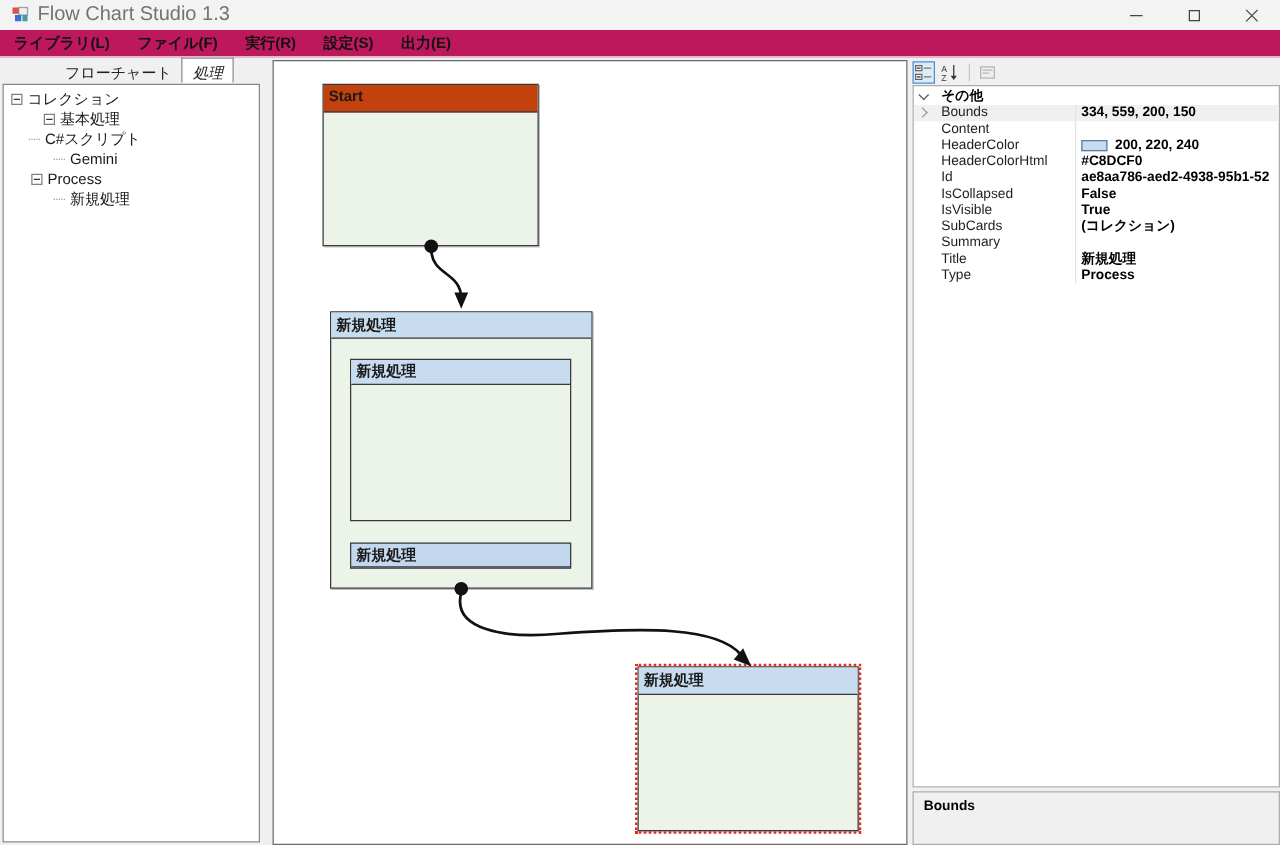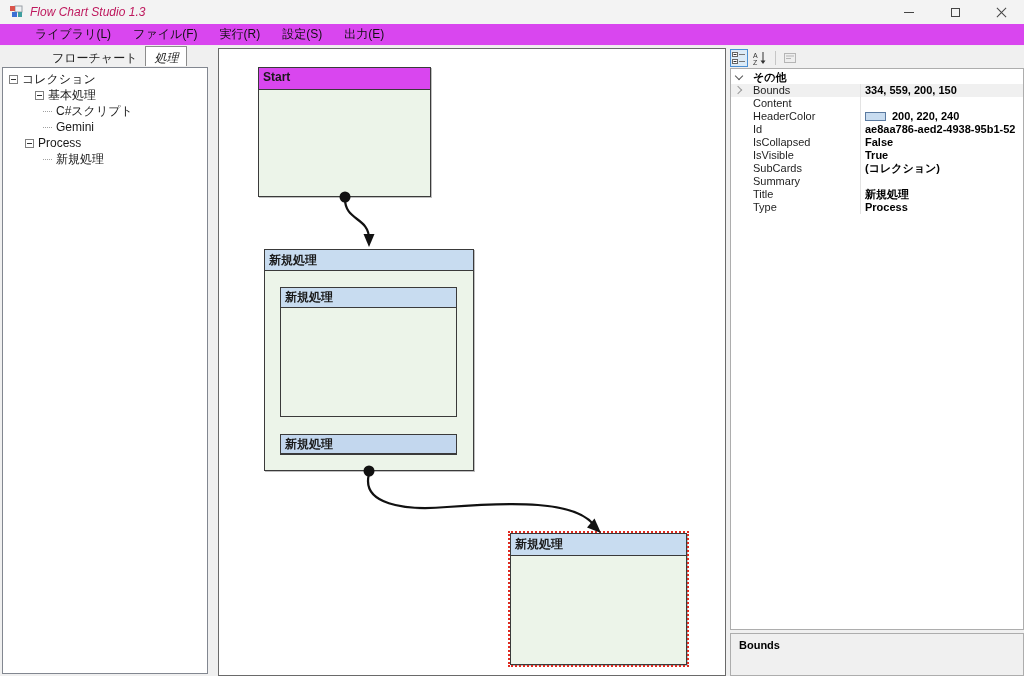--- a/index.html
+++ b/index.html
@@ -4,33 +4,33 @@
 <style>
   * { margin:0; padding:0; box-sizing:border-box; }
   html,body { width:1024px; height:676px; overflow:hidden;
     font-family:"Liberation Sans","DejaVu Sans",sans-serif; font-size:12px; color:#1a1a1a; }
   body { position:relative; background:#f0f0f0; }
 
   
   .titlebar { position:absolute; left:0; top:0; width:1024px; height:24px; background:#f3f3f3;
     display:flex; align-items:center; }
   .titlebar .appicon { width:16px; height:16px; margin:0 6px 0 8px; }
-  .titlebar .title { font-size:12px; color:#be185d;font-style:italic; }
+  .titlebar .title { font-size:16px; color:#737373; }
   .captions { position:absolute; right:0; top:0; height:24px; display:flex; }
   .capbtn { width:46px; height:24px; display:flex; align-items:center; justify-content:center; }
   .min-glyph { width:10px; height:0; border-top:1px solid #444; display:block; }
   .max-glyph { width:9px; height:9px; border:1px solid #444; display:block; }
   .close-glyph { position:relative; width:11px; height:11px; display:block; }
   .close-glyph::before,.close-glyph::after { content:""; position:absolute; left:-1px; top:5px;
     width:13px; height:0; border-top:1px solid #444; }
   .close-glyph::before { transform:rotate(45deg); } .close-glyph::after { transform:rotate(-45deg); }
 
   
-  .menubar { position:absolute; left:0; top:24px; width:1024px; height:22px; background:#d946ef;
-    display:flex; align-items:center; padding-left:24px; border-bottom:1px solid #ededed; }
+  .menubar { position:absolute; left:0; top:24px; width:1024px; height:22px; background:#be185d;
+    display:flex; align-items:center; padding-left:0; border-bottom:1px solid #ededed;font-weight:bold; }
   .menuitem { padding:2px 11px; font-size:12px; color:#111; }
 
   
   .tabstrip { position:absolute; left:0; top:46px; height:20px; display:flex; align-items:flex-end;padding-left:44px; }
   .tab { height:18px; padding:2px 8px 0 8px; font-size:12px; color:#222; }
   .tab.active { height:20px; background:#ffffff; border:1px solid #8c8c8c; border-bottom:none; padding-top:3px;font-style:italic; }
 
   
   .treepanel { position:absolute; left:2px; top:67px; width:206px; height:607px;
     background:#fff; border:1px solid #828790; overflow:hidden; padding-top:3px; }
@@ -116,42 +116,42 @@
 
 <div class="treepanel">
   <div class="treeitem" style="padding-left:6px">
     <span class="expander"></span>
     <span>コレクション</span>
   </div>
   <div class="treeitem" style="padding-left:32px">
     <span class="expander"></span>
     <span>基本処理</span>
   </div>
-  <div class="treeitem" style="padding-left:40px">
+  <div class="treeitem" style="padding-left:20px">
     <span class="leafdash"></span>
     <span>C#スクリプト</span>
   </div>
   <div class="treeitem" style="padding-left:40px">
     <span class="leafdash"></span>
     <span>Gemini</span>
   </div>
   <div class="treeitem" style="padding-left:22px">
     <span class="expander"></span>
     <span>Process</span>
   </div>
   <div class="treeitem" style="padding-left:40px">
     <span class="leafdash"></span>
     <span>新規処理</span>
   </div>
 </div>
 
 <div class="canvas">
 
   <div class="flownode" style="left:39px; top:18px; width:173px; height:130px; background:#ecf4e9;">
-    <div class="nhead" style="height:22px; background:#d946ef;">Start</div>
+    <div class="nhead" style="height:22px; background:#c2410c;">Start</div>
   </div>
 
   <div class="flownode" style="left:45px; top:200px; width:210px; height:222px; background:#ecf4e9;">
     <div class="nhead" style="height:21px; background:#c8dcf0;">新規処理</div>
     <div class="subcard" style="left:15px; top:37px; width:177px; height:130px; background:#ecf4e9;">
       <div class="nhead" style="height:20px; background:#c8dcf0; border-bottom:1px solid #3a3a3a;">新規処理</div>
     </div>
     <div class="subcard" style="left:15px; top:184px; width:177px; height:21px; background:#c3d7ee;">
       <div class="nhead">新規処理</div>
     </div>
@@ -223,20 +223,25 @@
   <div class="pgrow">
     <span class="gutter"></span>
     <span class="pname">HeaderColor</span>
     <span class="pval">
       <span class="swatch" style="background: rgb(200, 220, 240);"></span>
       <span>200, 220, 240</span>
     </span>
   </div>
   <div class="pgrow">
     <span class="gutter"></span>
+    <span class="pname">HeaderColorHtml</span>
+    <span class="pval">#C8DCF0</span>
+  </div>
+  <div class="pgrow">
+    <span class="gutter"></span>
     <span class="pname">Id</span>
     <span class="pval">ae8aa786-aed2-4938-95b1-52</span>
   </div>
   <div class="pgrow">
     <span class="gutter"></span>
     <span class="pname">IsCollapsed</span>
     <span class="pval">False</span>
   </div>
   <div class="pgrow">
     <span class="gutter"></span>

